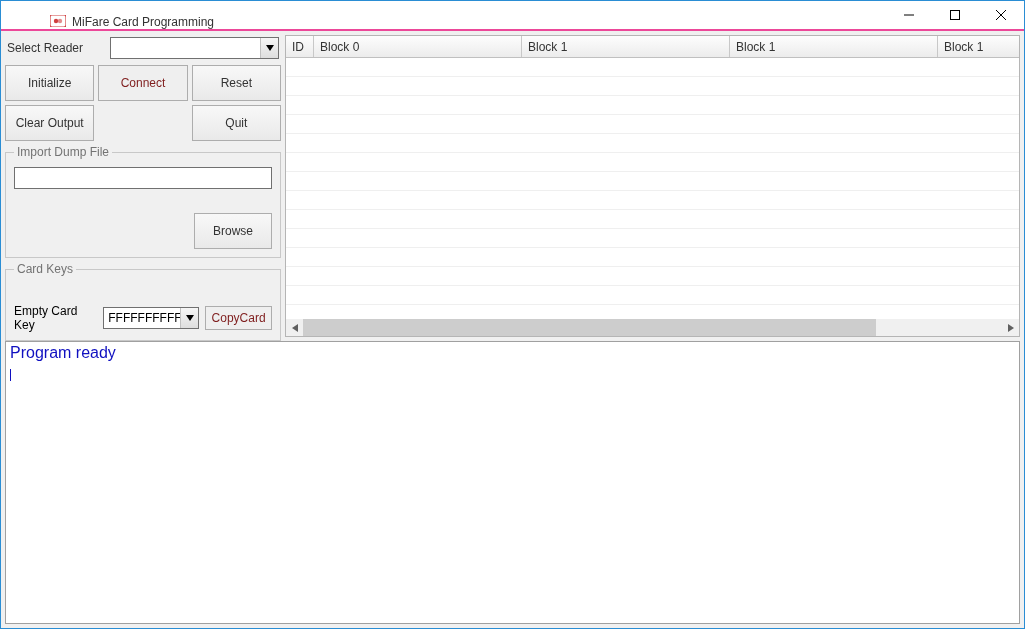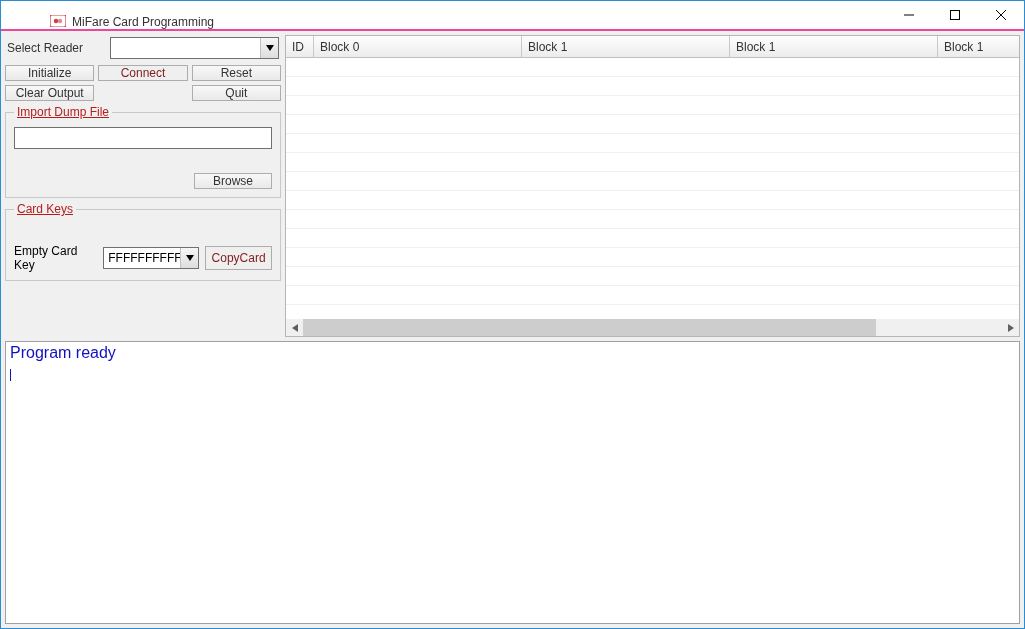--- a/index.html
+++ b/index.html
@@ -20,27 +20,27 @@
 .output-area { flex: 1; background: #fff; border: 1px solid #a0a0a0; padding: 2px 4px; font-family: "Courier New", monospace; font-size: 16px; color: #1010c0; overflow: auto; white-space: pre; }
 .output-area .cursor { border-left: 1px solid #1010c0; display: inline-block; height: 12px; vertical-align: text-bottom; }
 
 .reader-row { display: flex; align-items: center; gap: 21px; padding: 2px; }
 .reader-row label { font-size: 12px; color: #333; width: 82px; }
 .combo { flex: 1; height: 22px; border: 1px solid #707070; background: #fff; display: flex; align-items: center; justify-content: flex-end; }
 .combo-arrow { width: 18px; height: 100%; border-left: 1px solid #c0c0c0; background: linear-gradient(#f6f6f6,#dedede); display: flex; align-items: center; justify-content: center; }
 .combo-arrow svg { width: 8px; height: 6px; }
 
 .btn-row { display: flex; gap: 4px; }
-.btn { height: 16px; border: 1px solid #adadad; background: linear-gradient(#f8f8f8,#e9e9e9); font-size: 12px; color: #333; display: flex; align-items: center; justify-content: center; cursor: default; }
+.btn { height: 36px; border: 1px solid #adadad; background: linear-gradient(#f8f8f8,#e9e9e9); font-size: 12px; color: #333; display: flex; align-items: center; justify-content: center; cursor: default; }
 .btn.disabled { color: #7f1d1d; background: #efefef; text-align: right; }
 .btn.w1 { flex: 1; }
 .btn.spacer { visibility: hidden; }
 
 fieldset.groupbox { border: 1px solid #c8c8c8; margin: 0; padding: 8px; font-size: 12px; background: #f0f0f0; }
-fieldset.groupbox legend { font-size: 12px; color: #b91c1c; padding: 0 3px; text-decoration: underline; }
+fieldset.groupbox legend { font-size: 12px; color: #737373; padding: 0 3px; }
 .import-input { width: 100%; height: 22px; border: 1px solid #707070; background: #fff; margin-bottom: 24px; }
 .browse-row { display: flex; justify-content: flex-end; }
 .browse-row .btn { width: 78px; }
 
 .cardkeys-row { display: flex; align-items: center; gap: 6px; margin-top: 20px; }
 .cardkeys-row label { font-size: 12px; }
 .key-combo { width: 96px; height: 22px; border: 1px solid #707070; background: #fff; display: flex; align-items: center; }
 .key-combo span { flex: 1; font-size: 12px; padding: 0 4px; overflow: hidden; }
 .copycard-btn { width: 70px; height: 24px; }
 

